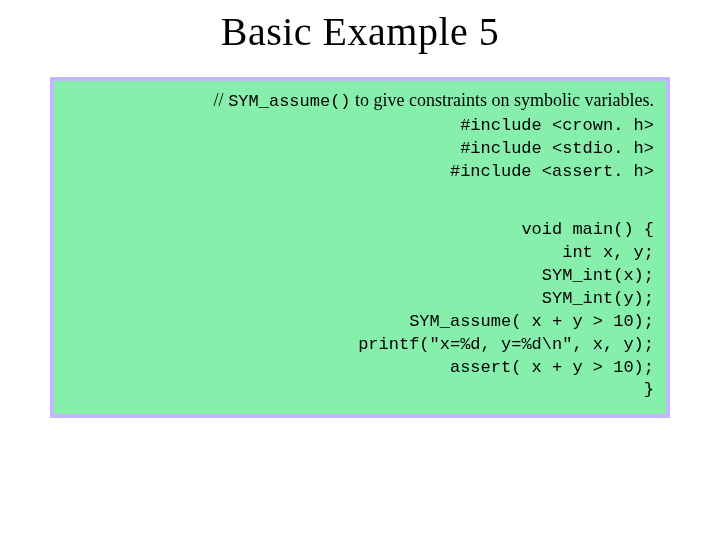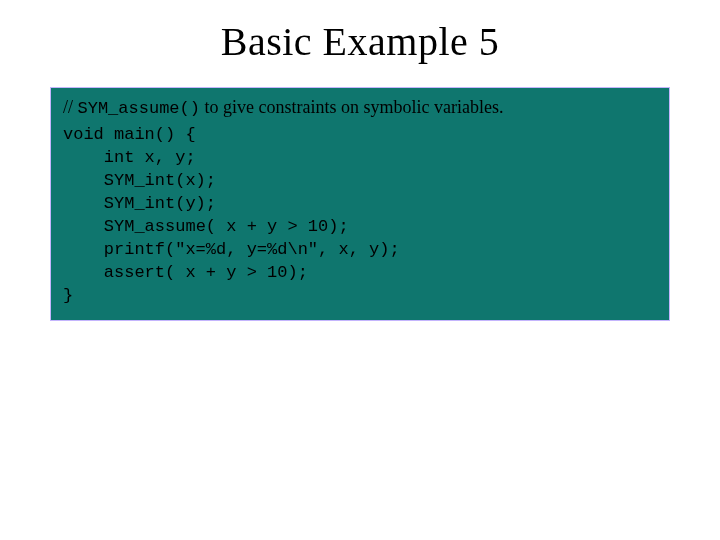--- a/index.html
+++ b/index.html
@@ -8,34 +8,35 @@
     height: 540px;
     background: #ffffff;
     font-family: Georgia, 'Times New Roman', serif;
     color: #000;
     overflow: hidden;
     position: relative;
   }
   .slide {
     width: 100%;
     height: 100%;
-    padding: 18px 50px 20px 50px;
+    padding: 8px 50px 20px 50px;
   }
   .title {
     font-size: 40px;
     font-weight: 400;
     text-align: center;
     font-family: Georgia, 'Times New Roman', serif;
     margin-bottom: 22px;
     letter-spacing: 0.5px;
   }
   .code-box {
-    border: 1px solid #c4b5fd;
+    border: 4px solid #c4b5fd;
     padding: 8px 12px 12px 12px;
-    background: #0f766e;
+    background: #86efac;
+    text-align: right;
   }
   .comment-line {
     font-size: 18px;
     line-height: 1.3;
     margin-bottom: 2px;
   }
   .comment-line .mono { font-family: 'Courier New', monospace; font-size: 17px; }
   .comment-line .serif { font-family: Georgia, 'Times New Roman', serif; }
   .code {
     font-family: 'Courier New', monospace;
@@ -48,21 +49,24 @@
 </head>
 <body>
 
 <div class="slide">
   <h1 class="title">Basic Example 5</h1>
 
   <div class="code-box">
     <div class="comment-line">
       <span class="serif">// </span><span class="mono">SYM_assume()</span><span class="serif"> to give constraints on symbolic variables.</span>
     </div>
-    <div class="code" style="margin-top:4px"><span>void main() {
+    <div class="code">#include &lt;crown. h&gt;
+#include &lt;stdio. h&gt;
+#include &lt;assert. h&gt;</div>
+    <div class="code" style="margin-top:35px"><span>void main() {
     int x, y;
     SYM_int(x);
     SYM_int(y);
     </span><span class="bold">SYM_assume</span><span>( x + y &gt; 10);
     printf("x=%d, y=%d\n", x, y);
     assert( x + y &gt; 10);
 }</span></div>
   </div>
 </div>
 

